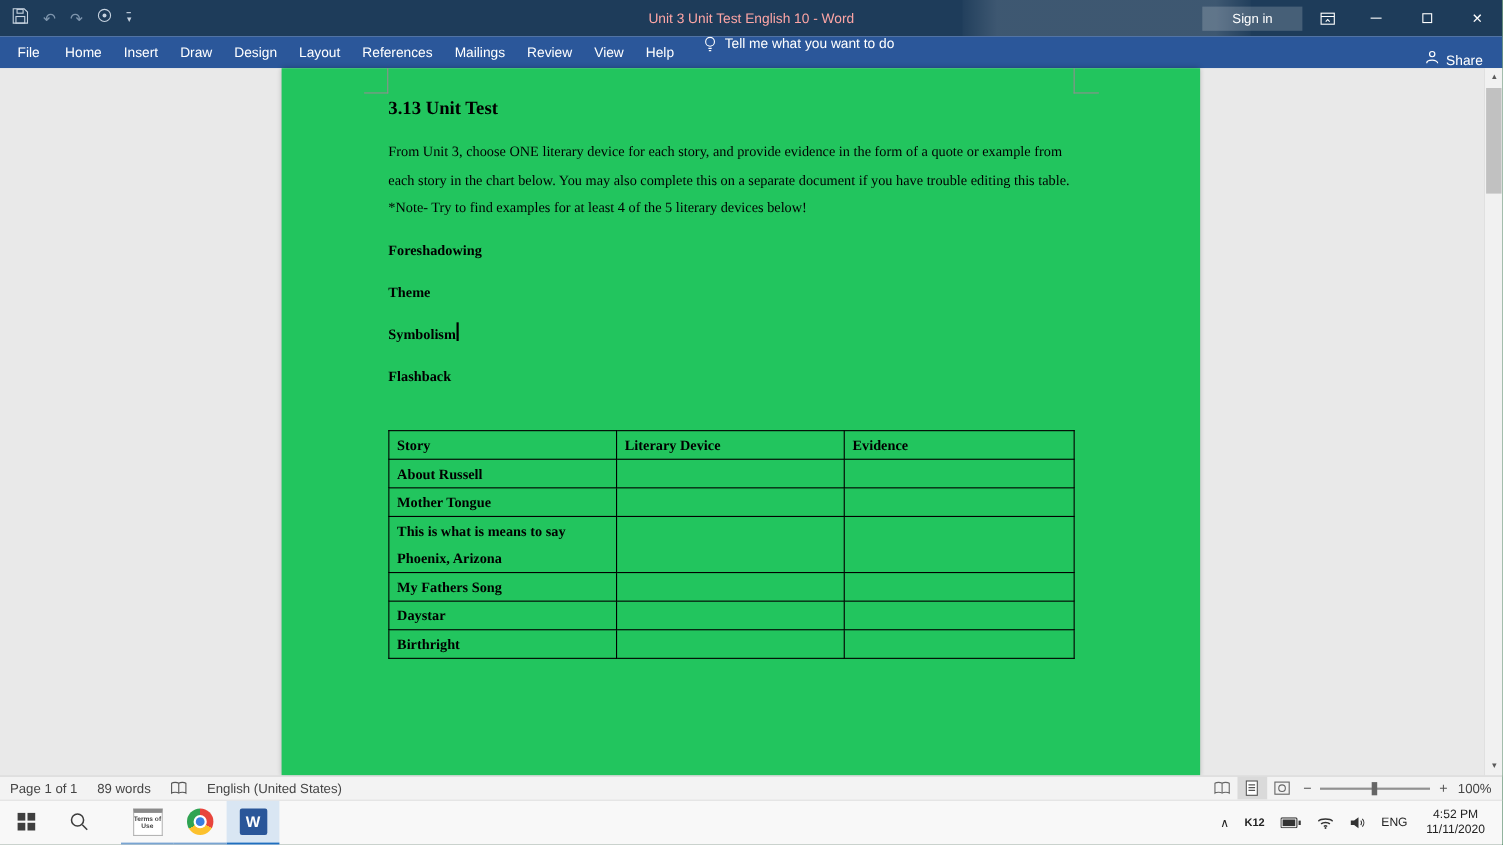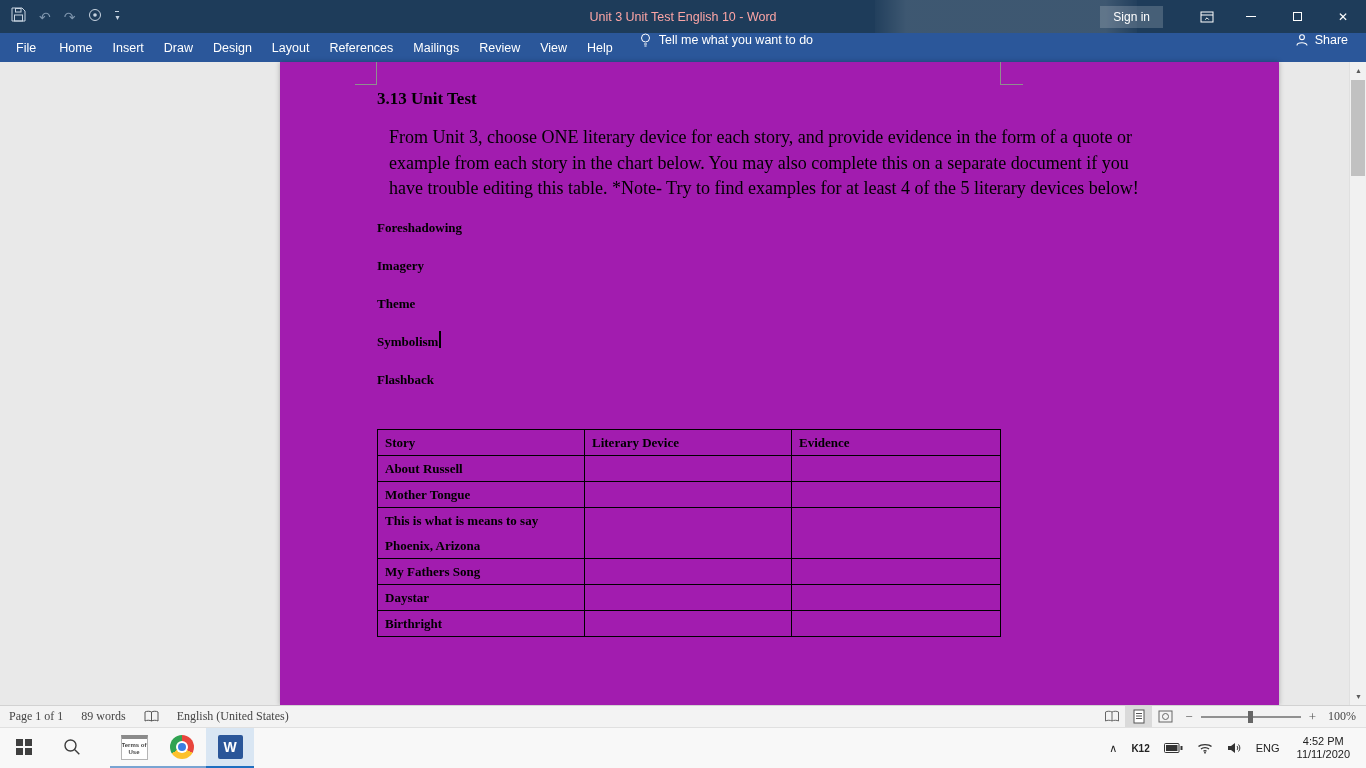--- a/index.html
+++ b/index.html
@@ -18,51 +18,51 @@
     background: linear-gradient(90deg, rgba(255,255,255,0.02), rgba(255,255,255,0.14) 12%, rgba(255,255,255,0.14) 88%, rgba(255,255,255,0.02)); }
   .qat { display: flex; align-items: center; gap: 13px; padding-left: 11px; z-index: 2; }
   .qat .glyph { font-size: 14px; line-height: 14px; color: #c7d3e0; }
   .qat .disabled { color: #7e95ad; }
   .qat-more { border-top: 1px solid #c7d3e0; font-size: 8px; line-height: 9px; color: #c7d3e0; padding-top: 1px; }
   .win-title {
     position: absolute; left: 0; right: 0; text-align: center; font-size: 12.5px; color: #fca5a5;
     pointer-events: none; z-index: 1;
   }
   .tb-right { margin-left: auto; display: flex; align-items: center; height: 100%; z-index: 2; }
-  .signin { font-size: 12px; padding: 4px 13px; background: rgba(255,255,255,0.18); margin-right: 29px; }
+  .signin { font-size: 12px; padding: 4px 27px; background: rgba(255,255,255,0.18); margin-right: 8px; }
   .ribbon-opts { width: 30px; height: 33px; display: flex; align-items: center; justify-content: center; margin-right: 6px; }
   .winbtn { width: 46px; height: 33px; display: flex; align-items: center; justify-content: center; }
   .min-shape { width: 10px; height: 1px; background: #fff; }
   .max-shape { width: 9px; height: 9px; border: 1px solid #fff; }
   .close-glyph { font-size: 12px; color: #fff; }
 
   
   .menubar {
     position: absolute; top: 33px; left: 0; width: 100%; height: 29px;
     background: #2b579a; color: #fff; display: flex; align-items: center; font-size: 12.5px;
   }
   .mtab { padding: 0 10px; height: 100%; display: flex; align-items: center; cursor: default; }
   .mtab:first-child { padding: 16px 13px; margin-left: 3px; }
   .tellme { display: flex; gap: 7px; margin-left: 16px; height: 100%; }
-  .share { margin-left: auto; margin-right: 18px; display: flex; align-items: flex-start; gap: 6px; height: 100%; }
+  .share { margin-left: auto; margin-right: 18px; display: flex; align-items: flex-end; gap: 6px; height: 100%; }
 
   
   .docarea { position: absolute; top: 62px; left: 0; width: 1366px; height: 643px; background: #e9e9e9; }
   .page {
-    position: absolute; left: 280px; top: 0; width: 999px; height: 643px; background: #a21caf;
+    position: absolute; left: 256px; top: 0; width: 835px; height: 643px; background: #22c55e;
     box-shadow: 0 0 5px rgba(0,0,0,0.28);
     padding: 24px 115px 0 97px;
     font-family: "Liberation Serif", "DejaVu Serif", serif; color: #000;
   }
   .crop-left  { position: absolute; left: 75px;  top: 0; width: 22px; height: 23px;
     border-right: 1px solid #8f8f8f; border-bottom: 1px solid #8f8f8f; }
   .crop-right { position: absolute; left: 720px; top: 0; width: 23px; height: 23px;
     border-left: 1px solid #8f8f8f; border-bottom: 1px solid #8f8f8f; }
   .doc-heading { font-size: 17px; font-weight: bold; margin: 0; line-height: 25px; }
-  .doc-para { font-size: 18px; margin: 14px 12px 0; line-height: 25.5px; }
+  .doc-para { font-size: 13px; margin: 14px 0 0; line-height: 25.5px; }
   .device { font-size: 13px; font-weight: bold; margin: 13px 0 0; line-height: 25px; }
   .caret { display: inline-block; width: 1.5px; height: 17px; background: #000;
     vertical-align: -2px; margin-left: 1px; animation: blink 1.1s steps(1) infinite; }
   @keyframes blink { 0%,55% { opacity: 1; } 56%,100% { opacity: 0; } }
   .doc-table { border-collapse: collapse; margin-top: 37px; width: 623px; font-size: 13px; font-weight: bold; table-layout: fixed; }
   .doc-table th, .doc-table td {
     border: 1px solid #000; padding: 0 7px; text-align: left; vertical-align: top;
     line-height: 25px; height: 25px; overflow: hidden;
   }
 
@@ -72,21 +72,21 @@
   .vs-down { position: absolute; bottom: 0; left: 0; }
   .vs-thumb { position: absolute; top: 18px; left: 1px; width: 14px; height: 96px; background: #c1c1c1; }
 
   
   .statusbar {
     position: absolute; top: 705px; left: 0; width: 100%; height: 22px;
     background: #f3f3f3; border-top: 1px solid #d2d2d2;
     display: flex; align-items: center; justify-content: space-between;
     font-size: 12px; color: #454545;
   }
-  .sb-left, .sb-right { display: flex; align-items: center; height: 100%; font-family: Liberation Serif, serif; }
+  .sb-left, .sb-right { display: flex; align-items: center; height: 100%; }
   .sb-item { padding: 0 9px; display: flex; align-items: center; gap: 5px; height: 100%; }
   .view-btn { width: 27px; height: 100%; display: flex; align-items: center; justify-content: center; }
   .view-active { background: #dadada; }
   .zoom-glyph { font-size: 13px; color: #555; padding: 0 6px; }
   .zoom-track { width: 100px; height: 2px; background: #919191; position: relative; margin: 0 2px; }
   .zoom-thumb { position: absolute; left: 47px; top: -5px; width: 5px; height: 12px; background: #666; }
   .zoom-label { width: 44px; text-align: right; padding-right: 10px; }
 
   
   .taskbar {
@@ -193,21 +193,20 @@
 
   <div class="docarea">
     <div class="page">
       <div class="crop-left"></div>
       <div class="crop-right"></div>
 
       <p class="doc-heading">3.13 Unit Test</p>
       <p class="doc-para">From Unit 3, choose ONE literary device for each story, and provide evidence in the form of a quote or example from each story in the chart below.  You may also complete this on a separate document if you have trouble editing this table. *Note- Try to find examples for at least 4 of the 5 literary devices below!</p>
 
       <p class="device">Foreshadowing</p>
-      <p class="device">Imagery</p>
       <p class="device">Theme</p>
       <p class="device"><span>Symbolism</span><span class="caret"></span></p>
       <p class="device">Flashback</p>
 
       <table class="doc-table">
         <colgroup>
             <col style="width:207px">
             <col style="width:207px">
             <col style="width:209px">
           </colgroup>

